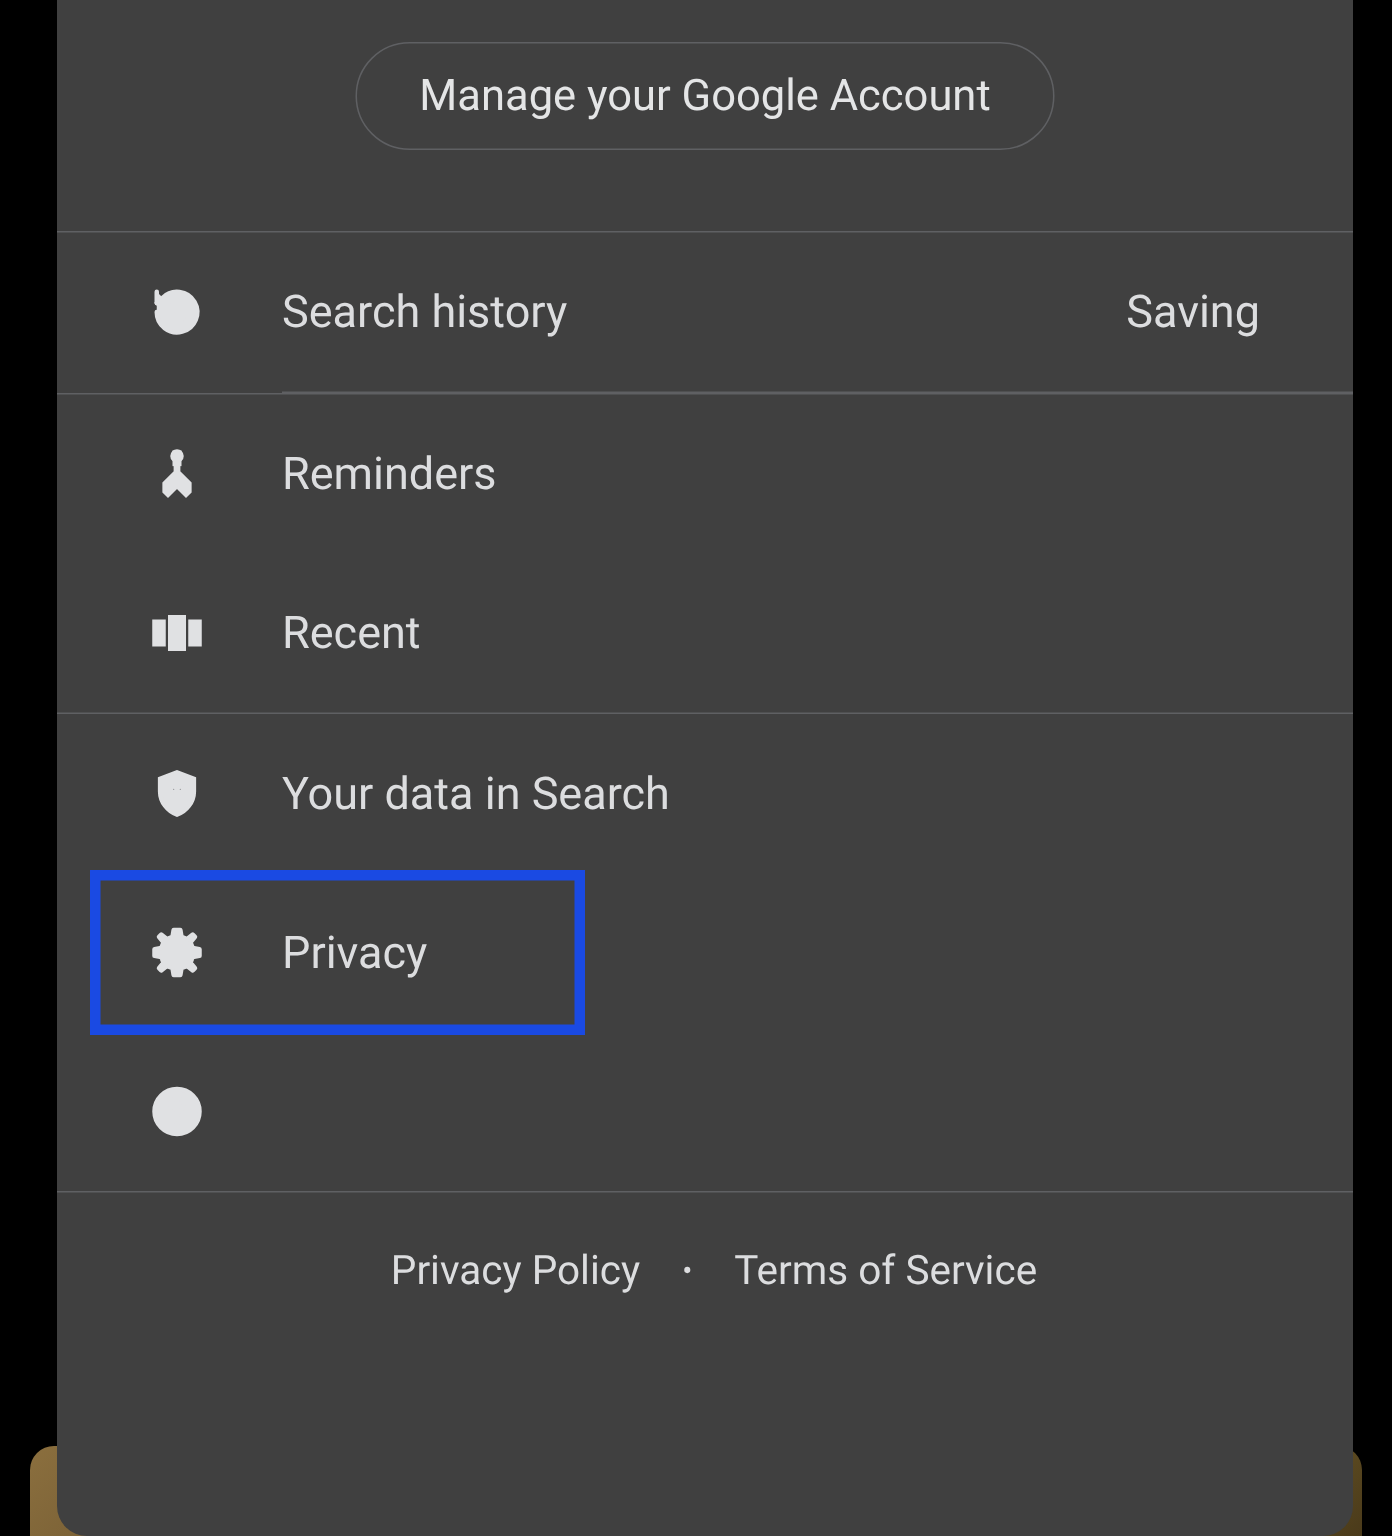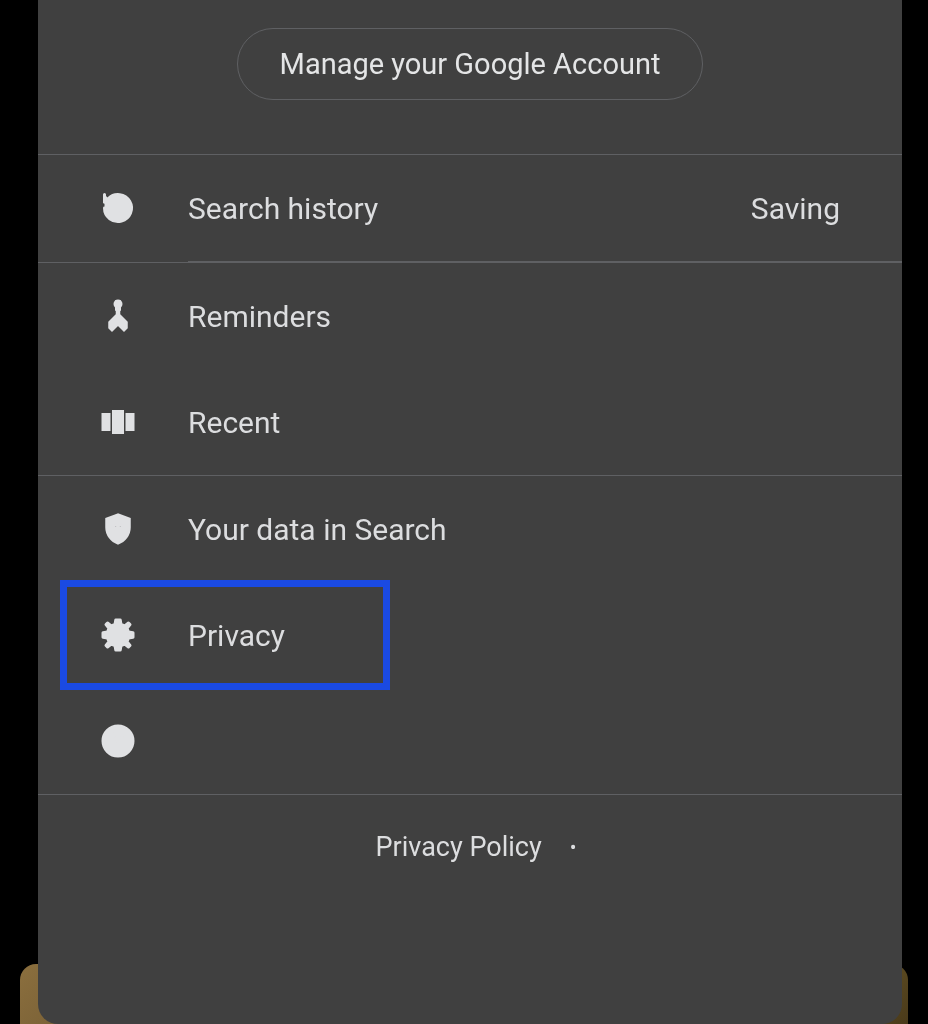--- a/index.html
+++ b/index.html
@@ -212,15 +212,16 @@
         <circle cx="12" cy="17.5" r="1" fill="#e0e1e3" stroke="none"></circle>
       </svg>
     </span>
   </div>
 
   <div class="thin-divider"></div>
 
   <div class="footer">
     <span class="footer-link">Privacy Policy</span>
     <span class="footer-dot">•</span>
+    <span class="footer-link">Terms of Service</span>
   </div>
 
 </div>
 
 </body></html>

